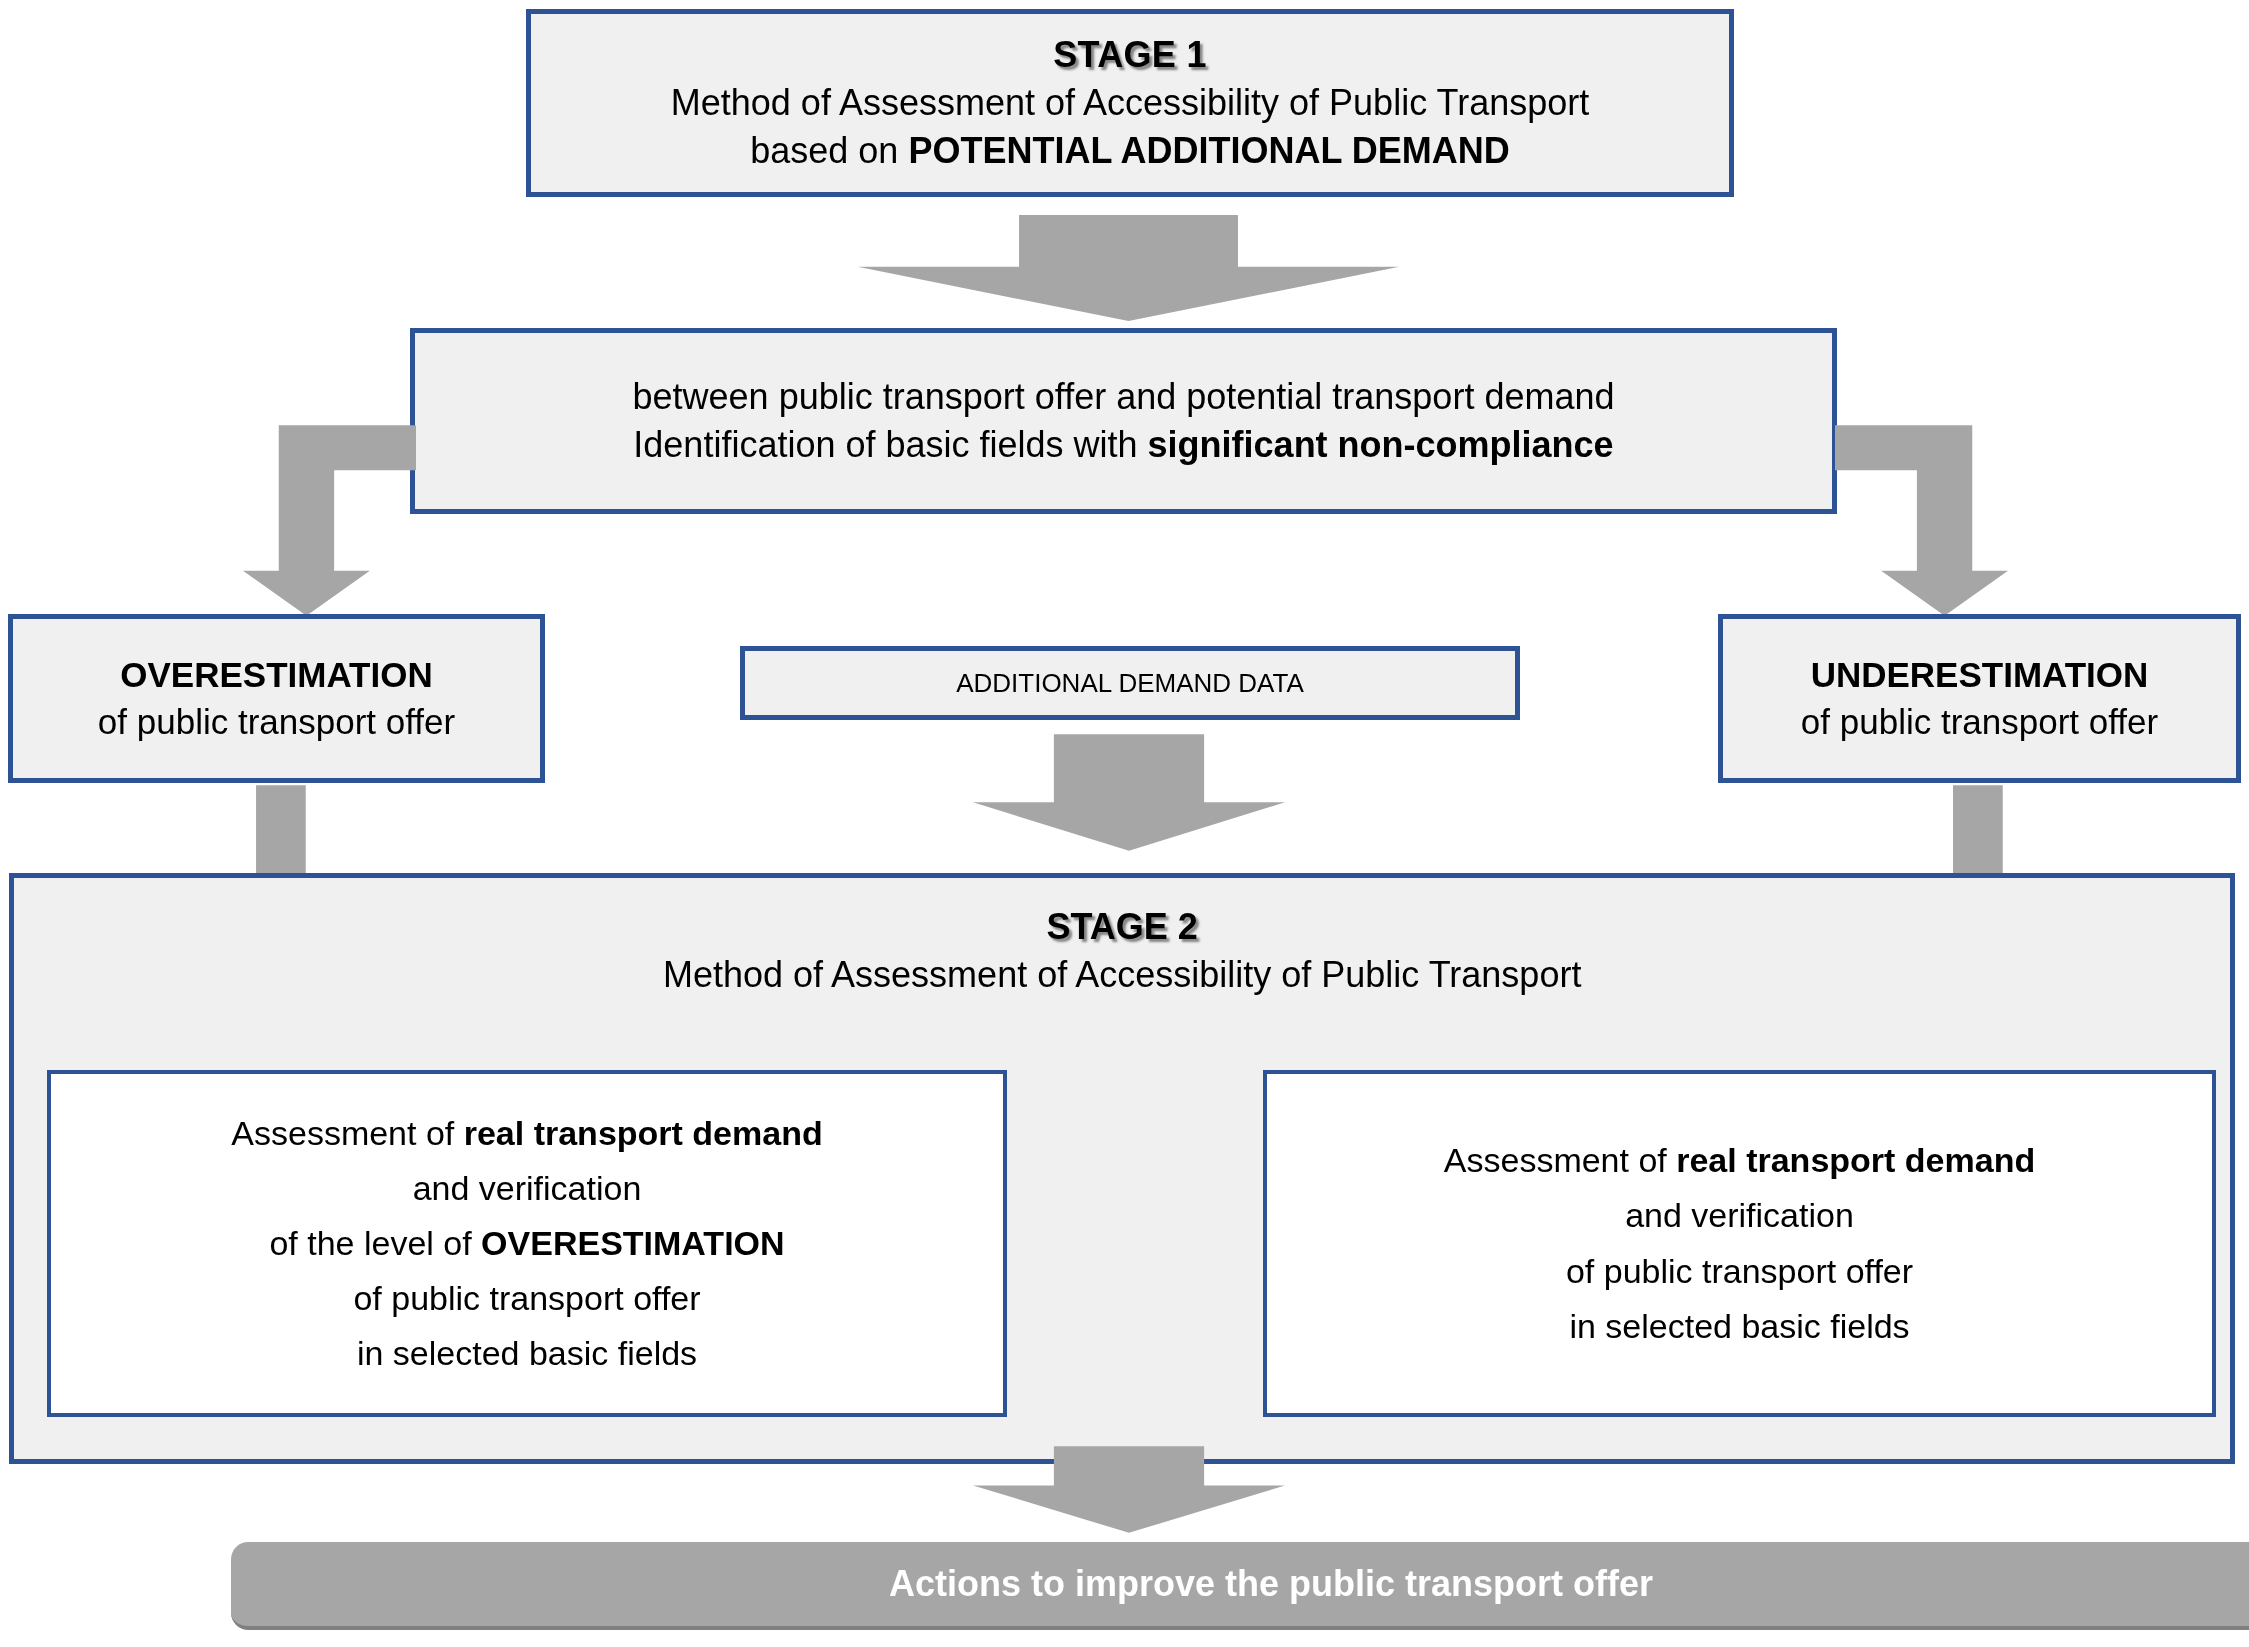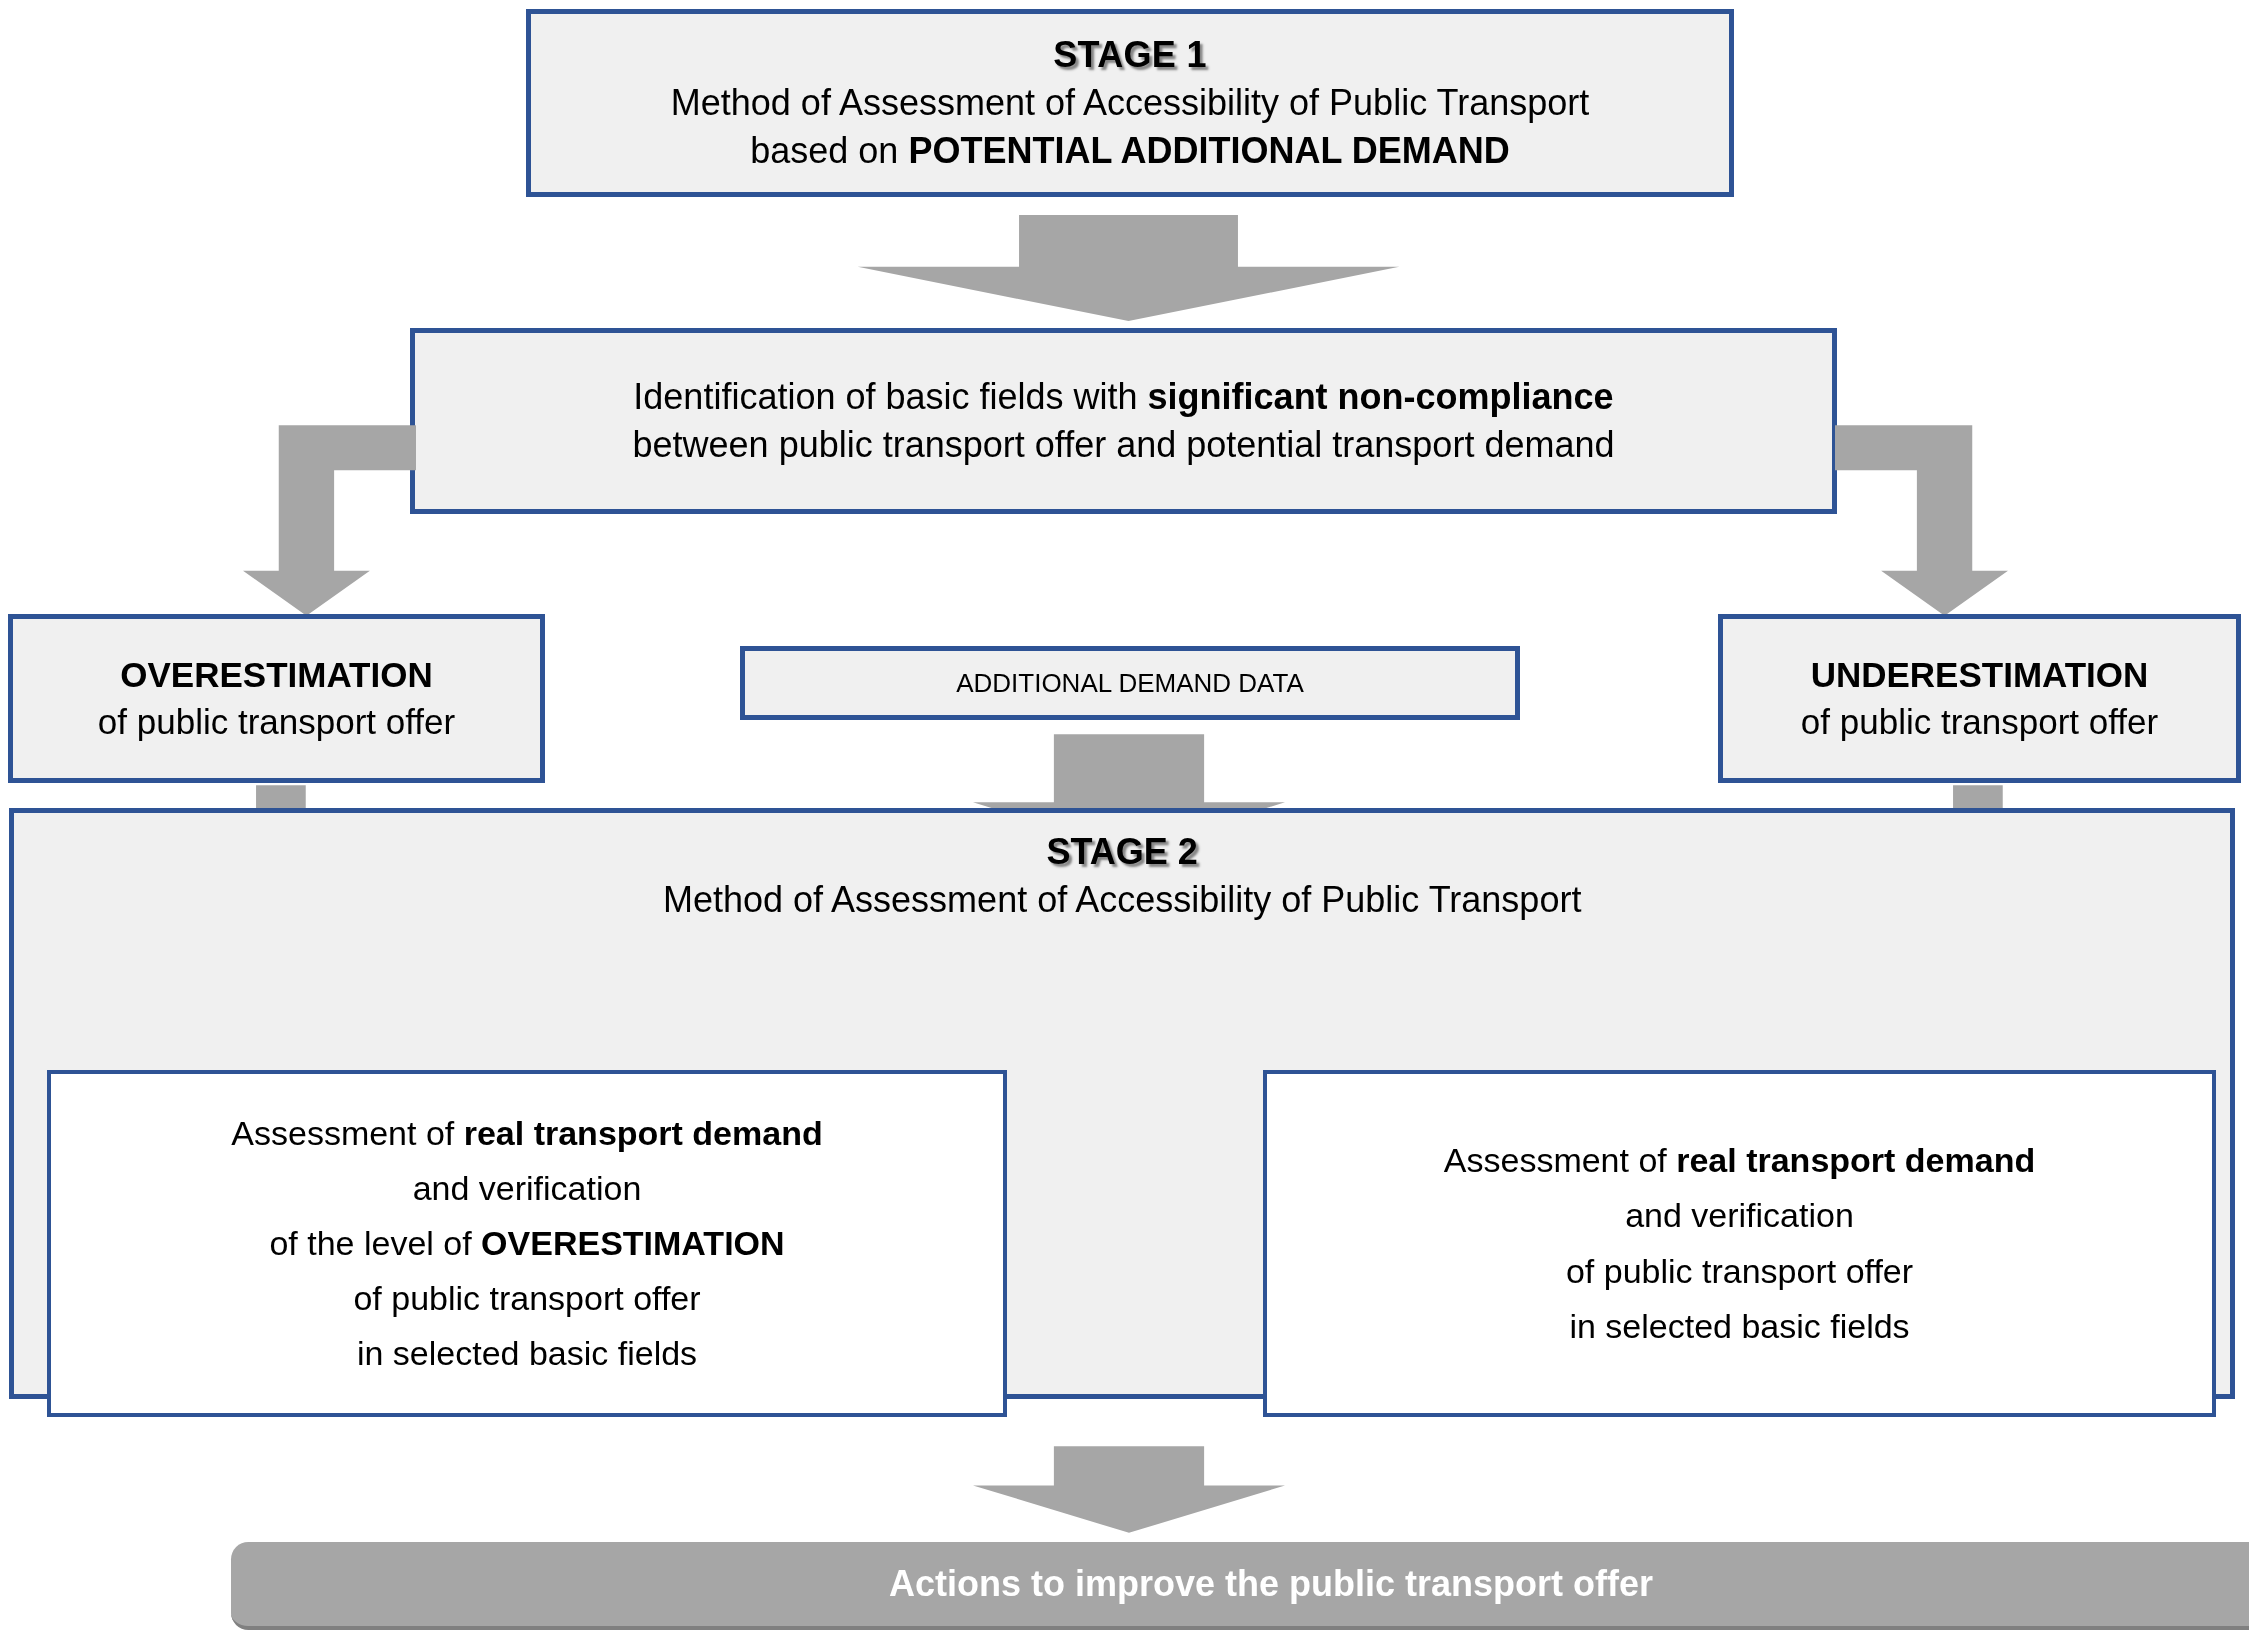--- a/index.html
+++ b/index.html
@@ -43,23 +43,23 @@
   #over-box{ left:8px; top:614px; width:537px; height:169px; }
   #under-box{ left:1718px; top:614px; width:523px; height:169px; }
   #over-box .ln, #under-box .ln{ font-size:35px; }
   #over-box .ln.hdr, #under-box .ln.hdr{ font-weight:bold; }
 
   #add-box{ left:740px; top:646px; width:780px; height:74px; }
   #add-box .ln{ font-size:26px; }
 
   
   #stage2-box{
-    left:9.2px; top:808px; width:2226px; height:591px;
+    left:9.2px; top:873px; width:2226px; height:591px;
     justify-content:flex-start;
-    padding-top:15px;
+    padding-top:25px;
   }
   #stage2-box .ln{ font-size:36px; }
   #stage2-box .ln.title{ font-weight:bold; }
 
   
   .assess{
     position:absolute;
     box-sizing:border-box;
     border:4.6px solid #2E5395;
     background:#FFFFFF;
@@ -104,22 +104,22 @@
     <span class="ln"><span>based on </span><span class="b">POTENTIAL ADDITIONAL DEMAND</span></span>
   </div>
 
   <div class="arrow" style="left:857px; top:215px;">
     <svg width="543" height="106" viewBox="0 0 940 184" aria-hidden="true">
       <polygon points="280,0 660,0 660,90 940,90 470,184 0,90 280,90" fill="#A6A6A6"></polygon>
     </svg>
   </div>
 
   <div class="box" id="ident-box">
+    <span class="ln">between public transport offer and potential transport demand</span>
     <span class="ln"><span>Identification of basic fields with </span><span class="b">significant non-compliance</span></span>
-    <span class="ln">between public transport offer and potential transport demand</span>
   </div>
 
   <div class="arrow" style="left:243px; top:425px;">
     <svg width="173" height="191" viewBox="0 0 300 330" aria-hidden="true">
       <polygon points="300,0 300,78 128,78 128,252 190,252 80,330 -30,252 32,252 32,0" fill="#A6A6A6" transform="translate(30,0)"></polygon>
     </svg>
   </div>
 
   <div class="arrow" style="left:1835px; top:425px;">
     <svg width="173" height="191" viewBox="0 0 300 330" aria-hidden="true">

